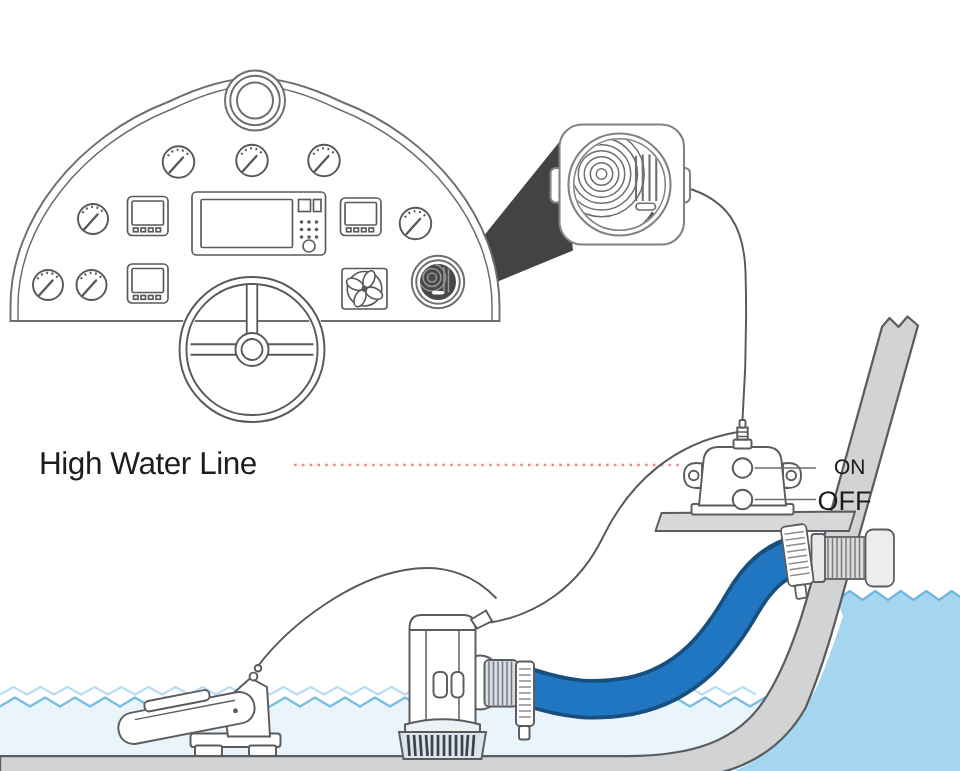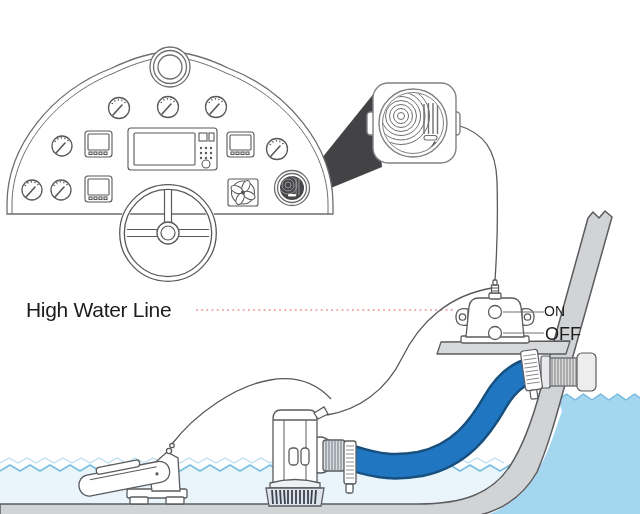--- a/index.html
+++ b/index.html
@@ -1,21 +1,21 @@
 <!DOCTYPE html>
 <html><head>
 <meta charset="utf-8">
 <style>
   html,body{margin:0;padding:0;background:#ffffff;}
   #stage{position:relative;width:640px;height:514px;background:#ffffff;overflow:hidden;
          font-family:"Liberation Sans","DejaVu Sans",sans-serif;margin-top:36px;}
   #stage svg{position:absolute;left:0;top:0;}
   .lbl{position:absolute;color:#1c1c1c;white-space:nowrap;}
   #hwl-label{left:26px;top:262px;font-size:21px;letter-spacing:-0.3px;}
-  #on-label{left:544px;top:267px;font-size:14px;}
+  #on-label{left:556px;top:267px;font-size:14px;}
   #off-label{left:545px;top:288px;font-size:18px;}
 </style>
 </head>
 <body>
 
 <div id="stage">
 
 <svg width="640" height="514" viewBox="0 0 640 514">
   <defs>
     <clipPath id="buzzClip">

